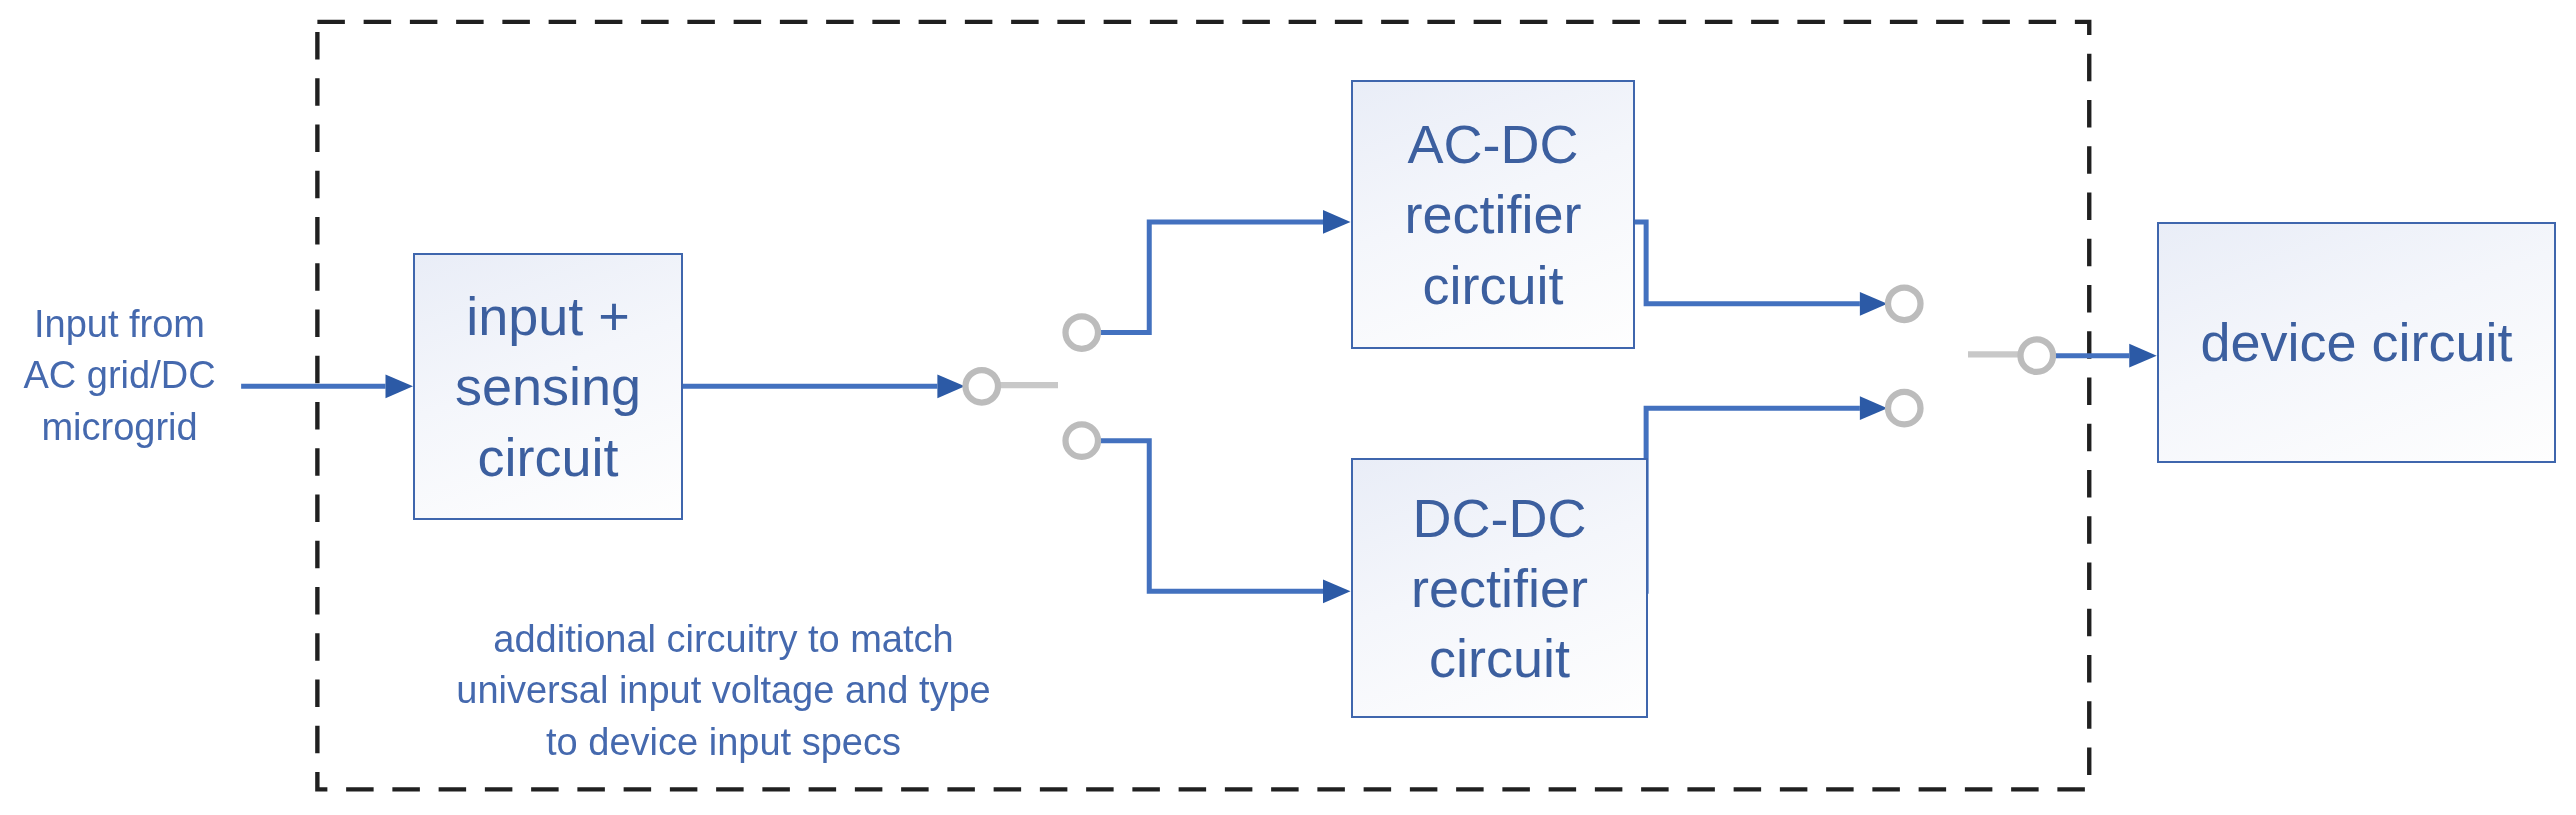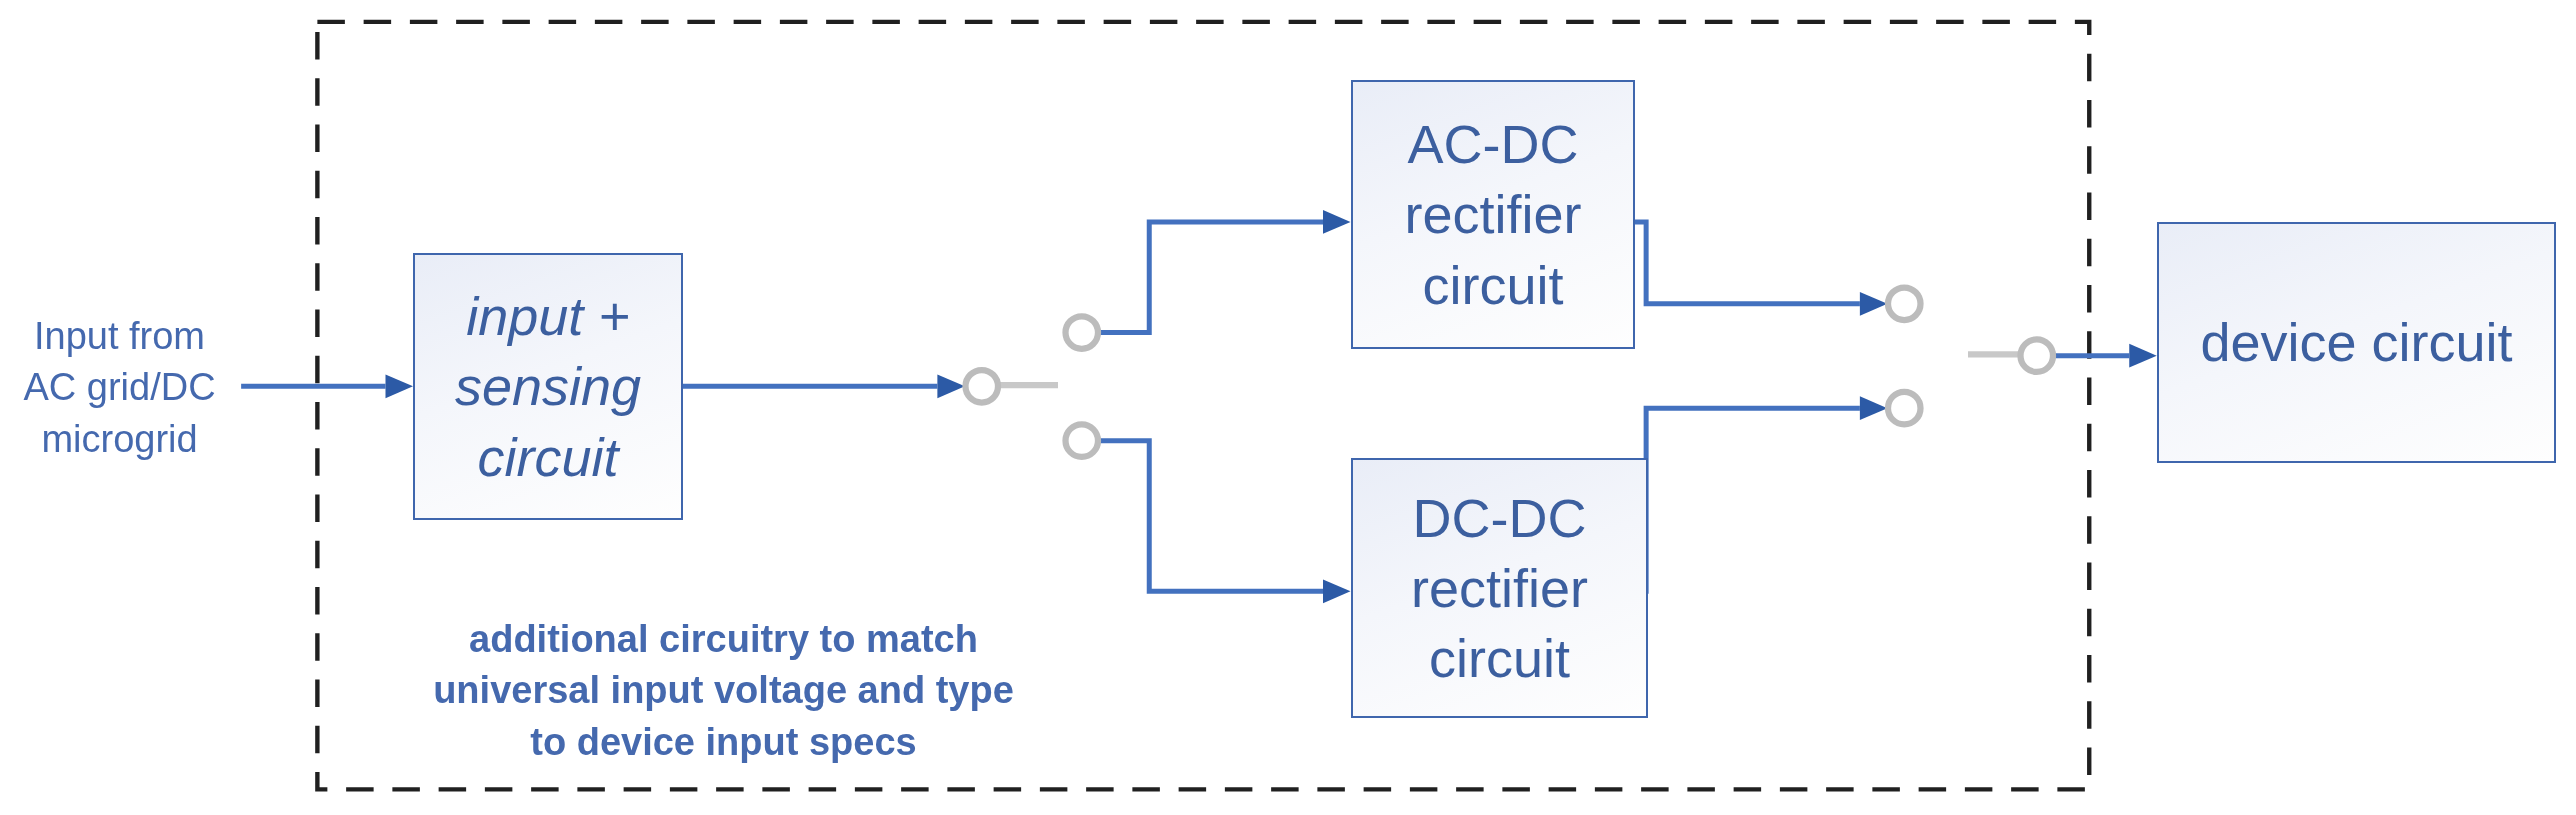--- a/index.html
+++ b/index.html
@@ -35,26 +35,26 @@
     position:absolute;z-index:2;box-sizing:border-box;
     border:2.5px solid var(--box_border);
     background:linear-gradient(160deg,#e9edf7 0%,#f4f6fb 45%,#fefefe 100%);
     display:flex;align-items:center;justify-content:center;
     text-align:center;white-space:pre-line;
     color:var(--box_text);font-size:54px;line-height:1.3;
   }
   .side-label{
     position:absolute;z-index:2;left:0;top:299px;width:239px;
     text-align:center;white-space:pre-line;
-    color:var(--label_text);font-size:38px;line-height:1.35;font-weight:500;margin-top:12px;
+    color:var(--label_text);font-size:38px;line-height:1.35;font-weight:500;
   }
   .annotation{
     position:absolute;z-index:2;left:411px;top:614px;width:625px;
     text-align:center;white-space:pre-line;
-    color:var(--label_text);font-size:38px;line-height:1.35;font-weight:700;
+    color:var(--label_text);font-size:38px;line-height:1.35;font-weight:400;
   }
 </style>
 </head>
 <body>
 
 <div class="canvas">
 
   <svg class="wires" viewBox="0 0 4120 1304">
 
     <rect class="boundary" x="507" y="35" width="2835" height="1228"></rect>
@@ -89,21 +89,21 @@
     <circle class="ring" cx="1730" cy="705" r="26"></circle>
     <circle class="ring" cx="3046" cy="486" r="26"></circle>
     <circle class="ring" cx="3046" cy="653" r="26"></circle>
     <circle class="ring" cx="3258" cy="569" r="26"></circle>
   </svg>
 
   <div class="side-label">Input from
 AC grid/DC
 microgrid</div>
 
-  <div class="node" style="left:413px;top:253px;width:270px;height:267px;font-style:italic;">
+  <div class="node" style="left:413px;top:253px;width:270px;height:267px;">
     <span>input +
 sensing circuit</span>
   </div>
 
   <div class="node" style="left:1351px;top:80px;width:284px;height:269px;">
     <span>AC-DC rectifier
 circuit</span>
   </div>
 
   <div class="node" style="left:1351px;top:458px;width:297px;height:260px;">

